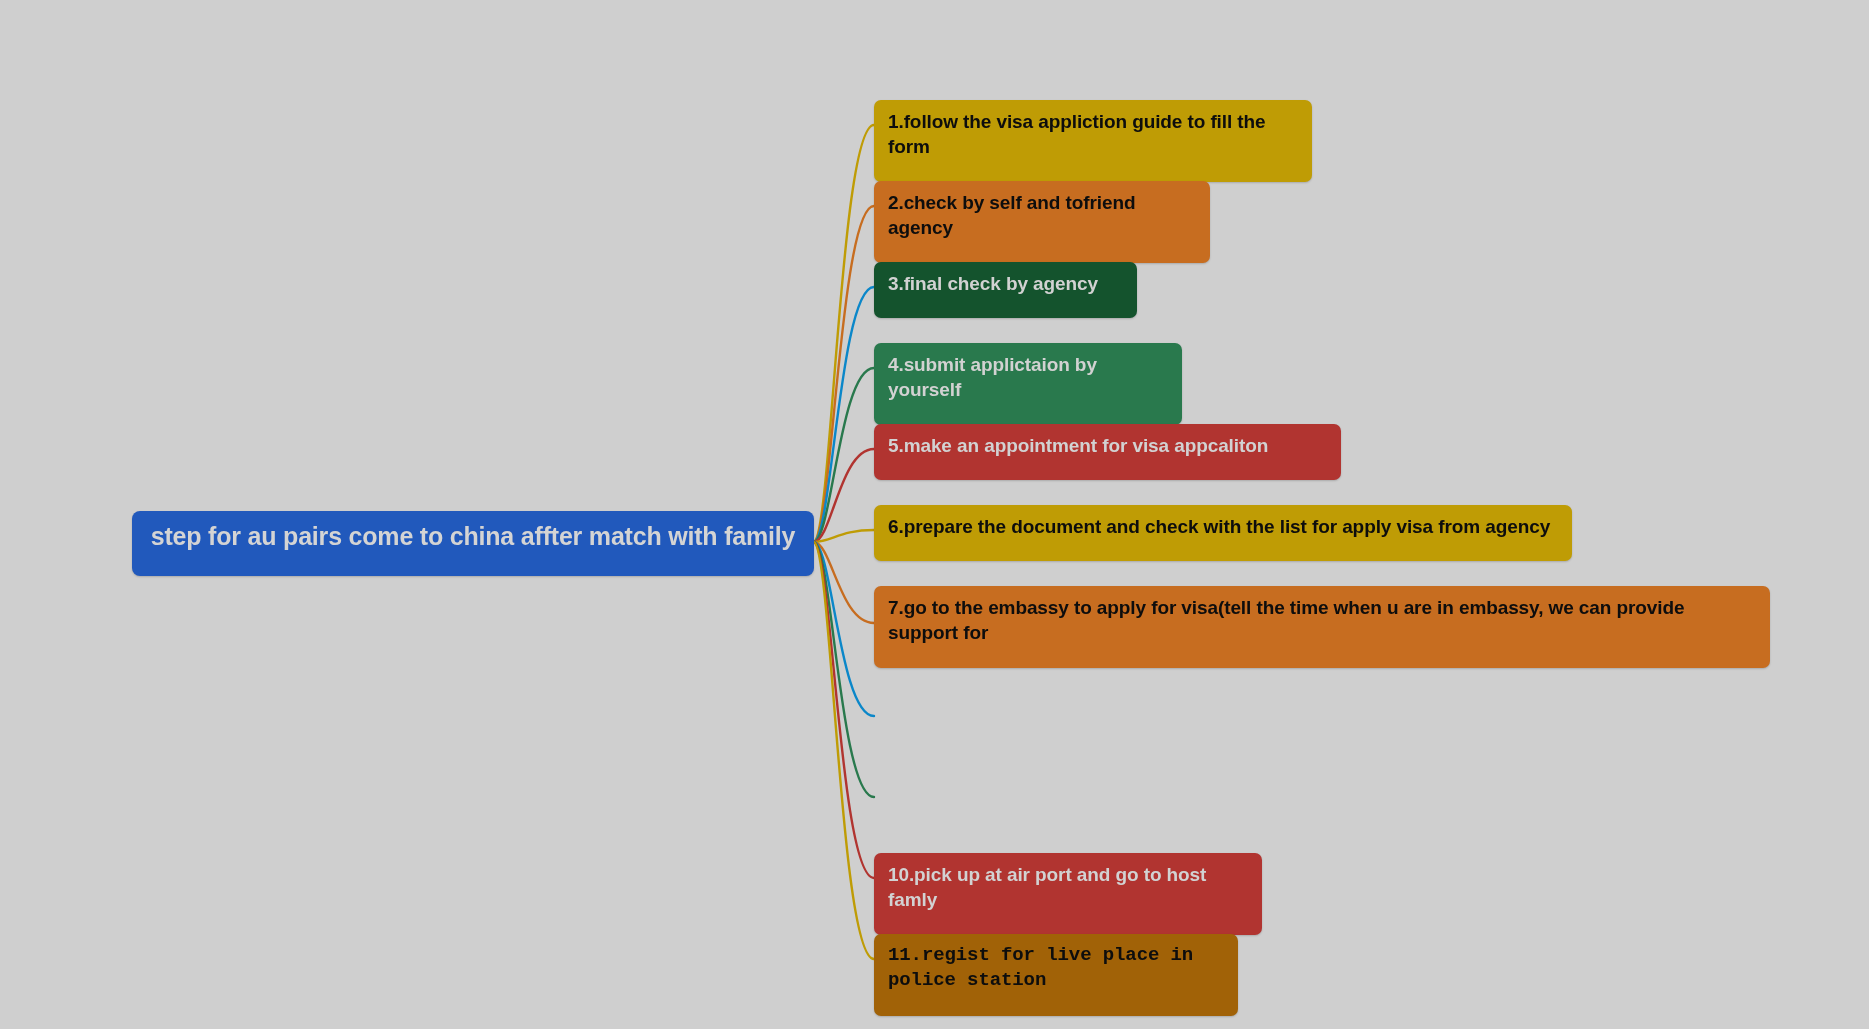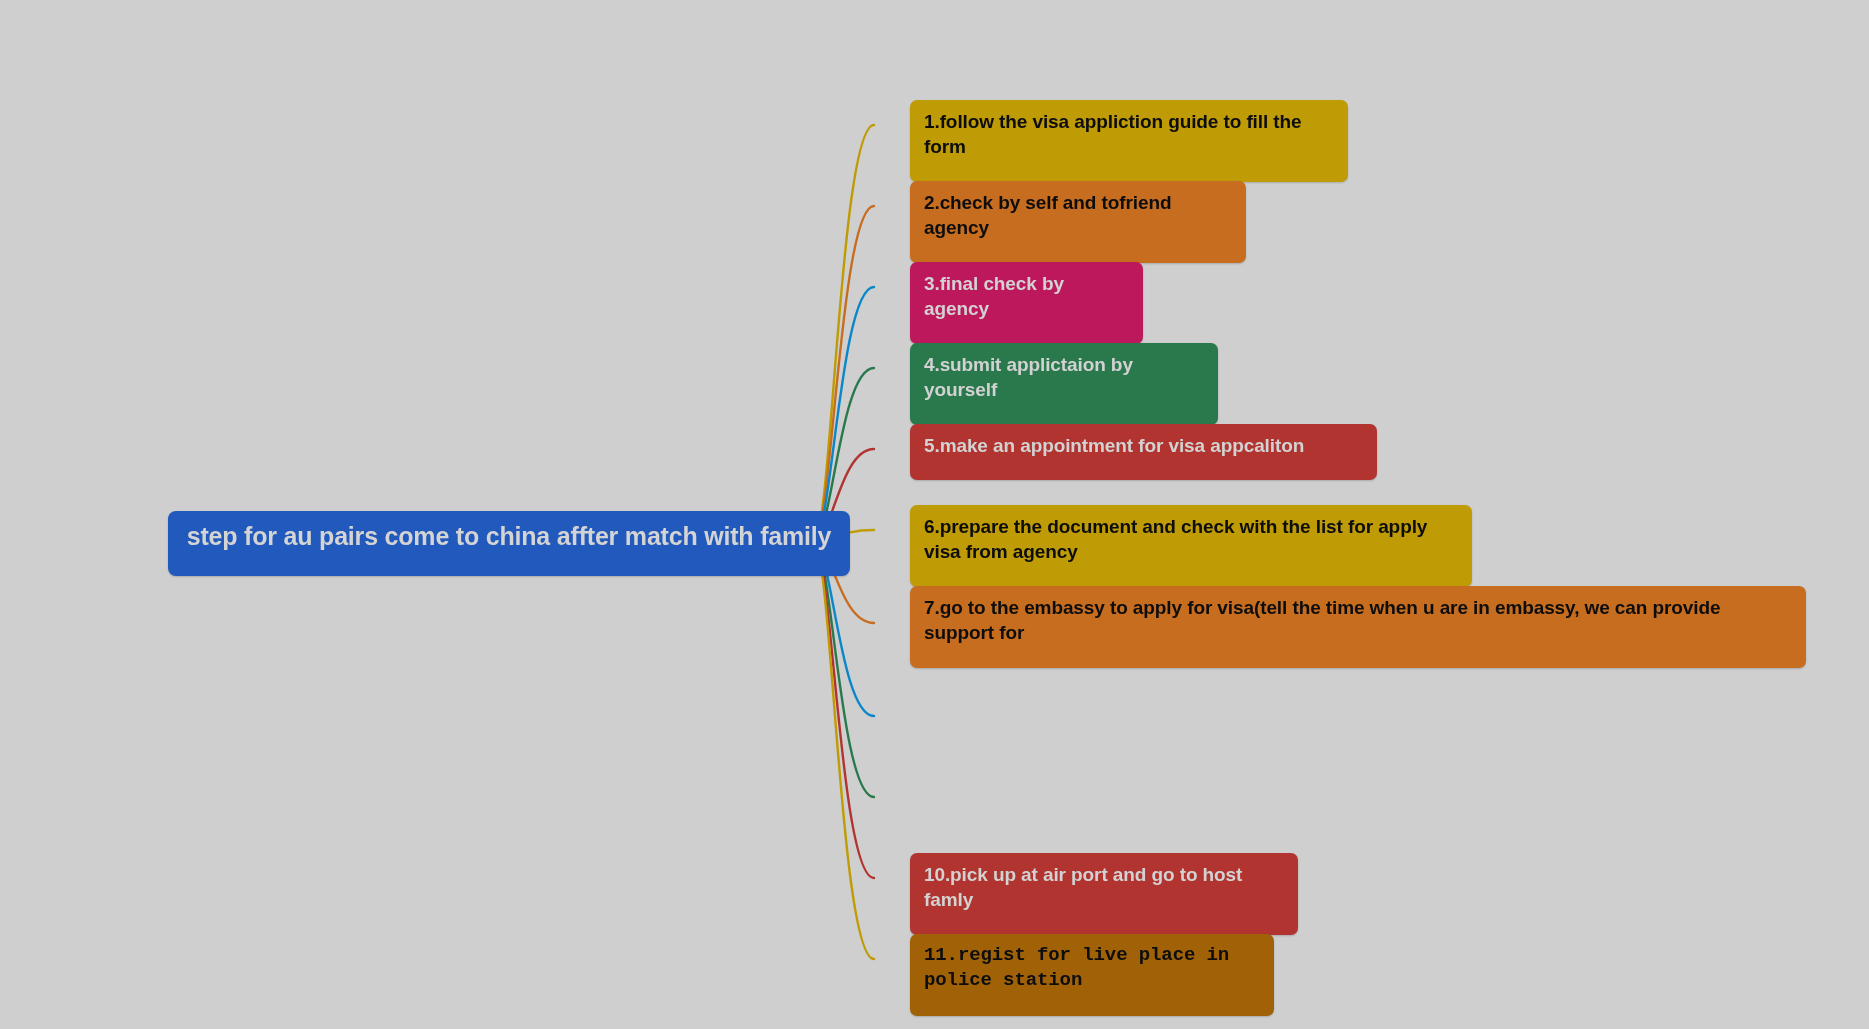--- a/index.html
+++ b/index.html
@@ -31,21 +31,20 @@
     position: absolute;
     box-sizing: border-box;
     border-radius: 7px;
     display: flex;
     align-items: center;
     padding: 9px 14px 22px 14px;
     font-weight: bold;
     line-height: 1.34;
     letter-spacing: -0.1px;
     box-shadow: 0 1px 2px rgba(0,0,0,0.18);
-    margin-left: 36px;
   }
   .node.root {
     border-radius: 8px;
     justify-content: center;
     text-align: center;
     font-size: 25px;
     letter-spacing: -0.2px;
   }
   .node.branch {
     font-size: 19px;
@@ -83,36 +82,36 @@
     <div class="node branch" style="left: 874px; top: 100px; width: 438px; min-height: 50px; background: rgb(191, 156, 5); color: rgb(13, 13, 13);">
       <span class="label">
         <span class="ln">1.follow the visa appliction guide to fill the form</span>
       </span>
     </div>
     <div class="node branch" style="left: 874px; top: 181px; width: 336px; min-height: 50px; background: rgb(199, 109, 32); color: rgb(13, 13, 13);">
       <span class="label">
         <span class="ln">2.check by self and tofriend agency</span>
       </span>
     </div>
-    <div class="node branch" style="left: 874px; top: 262px; width: 233px; min-height: 50px; background: #be185d; color: rgb(210, 210, 210);">
+    <div class="node branch" style="left: 874px; top: 262px; width: 263px; min-height: 50px; background: #14532d; color: rgb(210, 210, 210);">
       <span class="label">
         <span class="ln">3.final check by agency</span>
       </span>
     </div>
     <div class="node branch" style="left: 874px; top: 343px; width: 308px; min-height: 50px; background: rgb(41, 121, 77); color: rgb(210, 210, 210);">
       <span class="label">
         <span class="ln">4.submit applictaion by yourself</span>
       </span>
     </div>
     <div class="node branch" style="left: 874px; top: 424px; width: 467px; min-height: 50px; background: rgb(177, 52, 48); color: rgb(210, 210, 210);">
       <span class="label">
         <span class="ln">5.make an appointment for visa appcaliton</span>
       </span>
     </div>
-    <div class="node branch" style="left: 874px; top: 505px; width: 562px; min-height: 50px; background: rgb(191, 156, 5); color: rgb(13, 13, 13);">
+    <div class="node branch" style="left: 874px; top: 505px; width: 698px; min-height: 50px; background: rgb(191, 156, 5); color: rgb(13, 13, 13);">
       <span class="label">
         <span class="ln">6.prepare the document and check with the list for apply visa from agency</span>
       </span>
     </div>
     <div class="node branch" style="left: 874px; top: 586px; width: 896px; min-height: 74px; background: rgb(199, 109, 32); color: rgb(13, 13, 13);">
       <span class="label">
         <span class="ln">7.go to the embassy to apply for visa(tell the time when u are in embassy, we can provide support for</span>
       </span>
     </div>
     <div class="node branch" style="left: 874px; top: 853px; width: 388px; min-height: 50px; background: rgb(177, 52, 48); color: rgb(210, 210, 210);">

